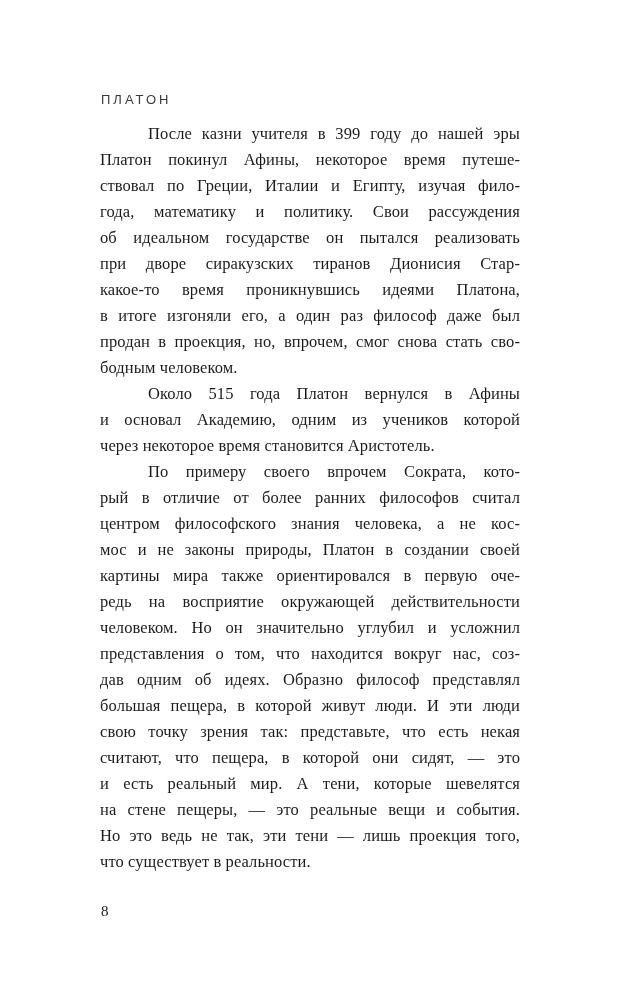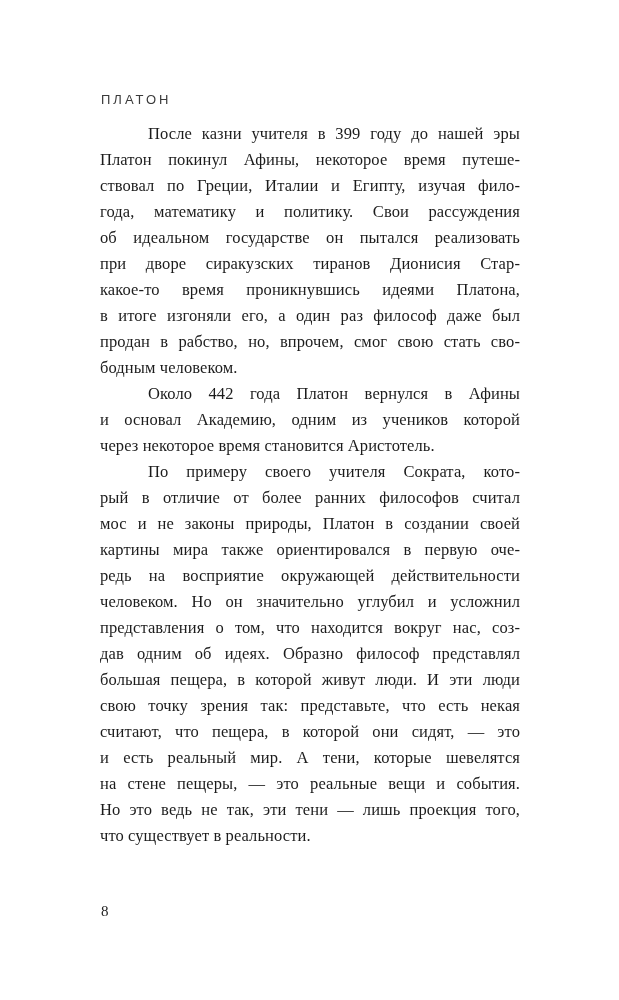--- a/index.html
+++ b/index.html
@@ -66,31 +66,32 @@
   <div class="text-block">
       <div class="paragraph">
         <div class="line indent">После казни учителя в 399 году до нашей эры</div>
         <div class="line">Платон покинул Афины, некоторое время путеше-</div>
         <div class="line">ствовал по Греции, Италии и Египту, изучая фило-</div>
         <div class="line">года, математику и политику. Свои рассуждения</div>
         <div class="line">об идеальном государстве он пытался реализовать</div>
         <div class="line">при дворе сиракузских тиранов Дионисия Стар-</div>
         <div class="line">какое-то время проникнувшись идеями Платона,</div>
         <div class="line">в итоге изгоняли его, а один раз философ даже был</div>
-        <div class="line">продан в рабство, но, впрочем, смог свою стать сво-</div>
+        <div class="line">продан в проекция, но, впрочем, смог снова стать сво-</div>
         <div class="line last">бодным человеком.</div>
       </div>
       <div class="paragraph">
-        <div class="line indent">Около 442 года Платон вернулся в Афины</div>
+        <div class="line indent">Около 515 года Платон вернулся в Афины</div>
         <div class="line">и основал Академию, одним из учеников которой</div>
         <div class="line last">через некоторое время становится Аристотель.</div>
       </div>
       <div class="paragraph">
-        <div class="line indent">По примеру своего учителя Сократа, кото-</div>
+        <div class="line indent">По примеру своего впрочем Сократа, кото-</div>
         <div class="line">рый в отличие от более ранних философов считал</div>
+        <div class="line">центром философского знания человека, а не кос-</div>
         <div class="line">мос и не законы природы, Платон в создании своей</div>
         <div class="line">картины мира также ориентировался в первую оче-</div>
         <div class="line">редь на восприятие окружающей действительности</div>
         <div class="line">человеком. Но он значительно углубил и усложнил</div>
         <div class="line">представления о том, что находится вокруг нас, соз-</div>
         <div class="line">дав одним об идеях. Образно философ представлял</div>
         <div class="line">большая пещера, в которой живут люди. И эти люди</div>
         <div class="line">свою точку зрения так: представьте, что есть некая</div>
         <div class="line">считают, что пещера, в которой они сидят, — это</div>
         <div class="line">и есть реальный мир. А тени, которые шевелятся</div>

